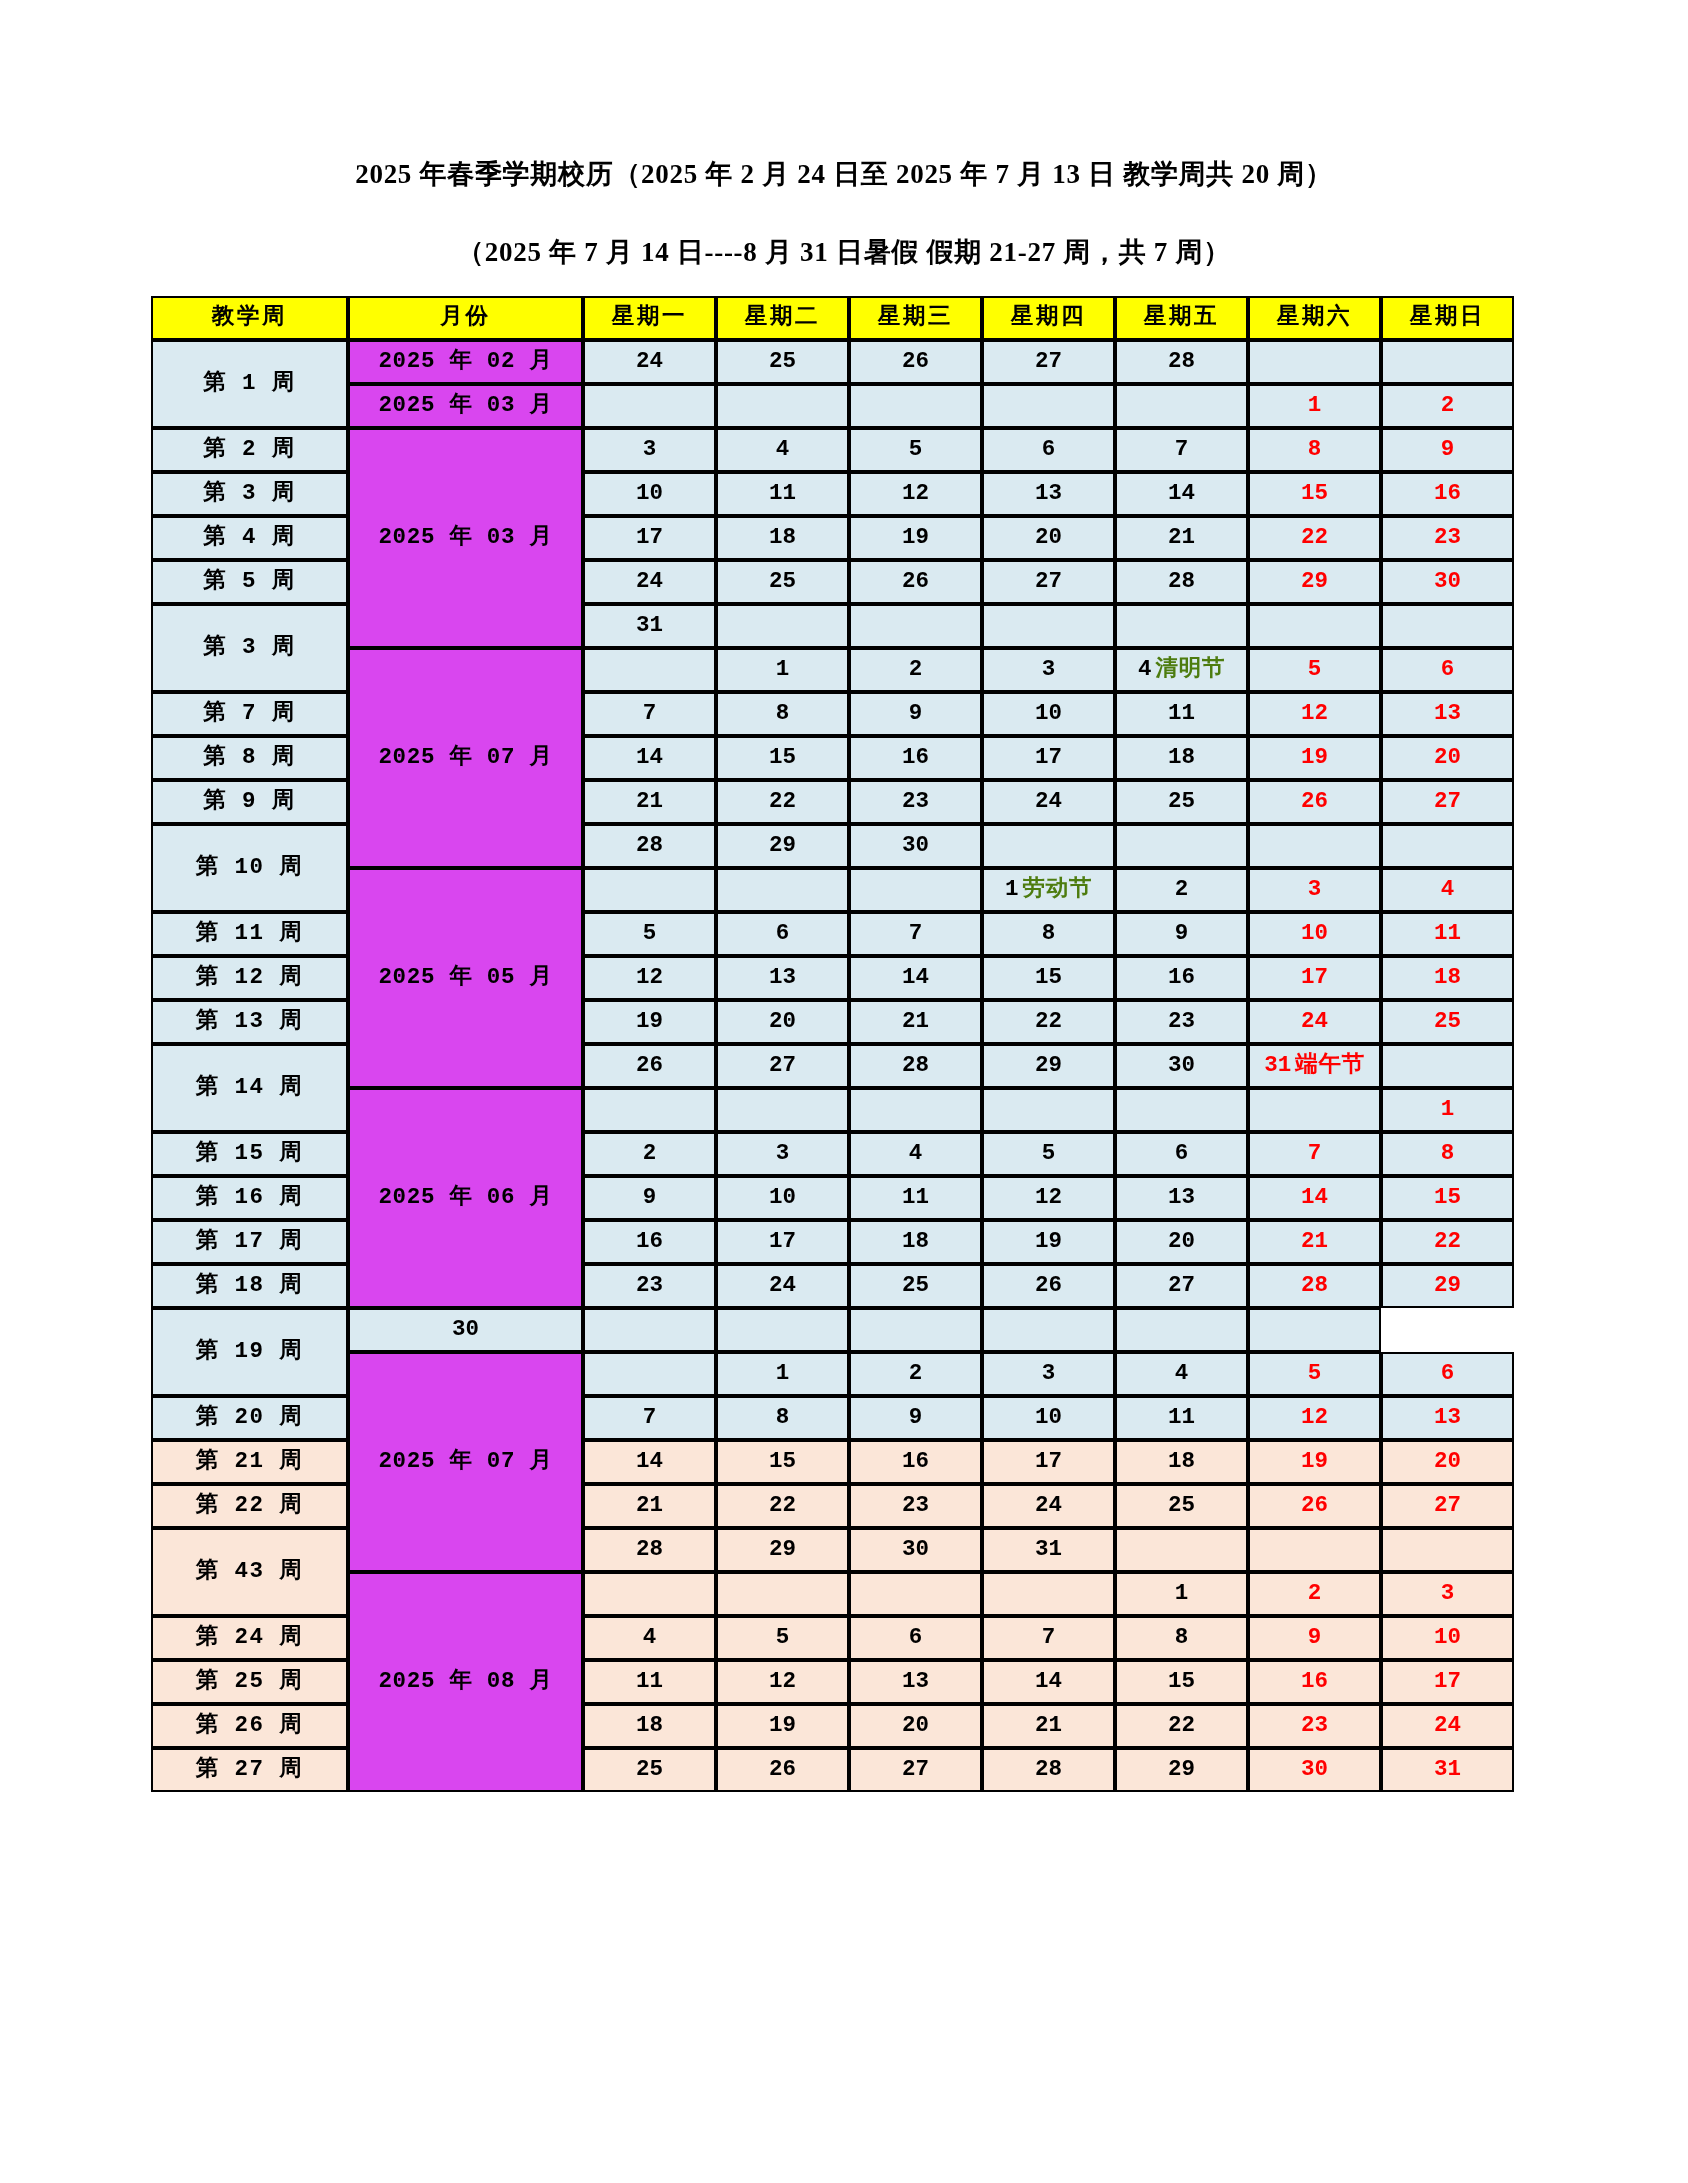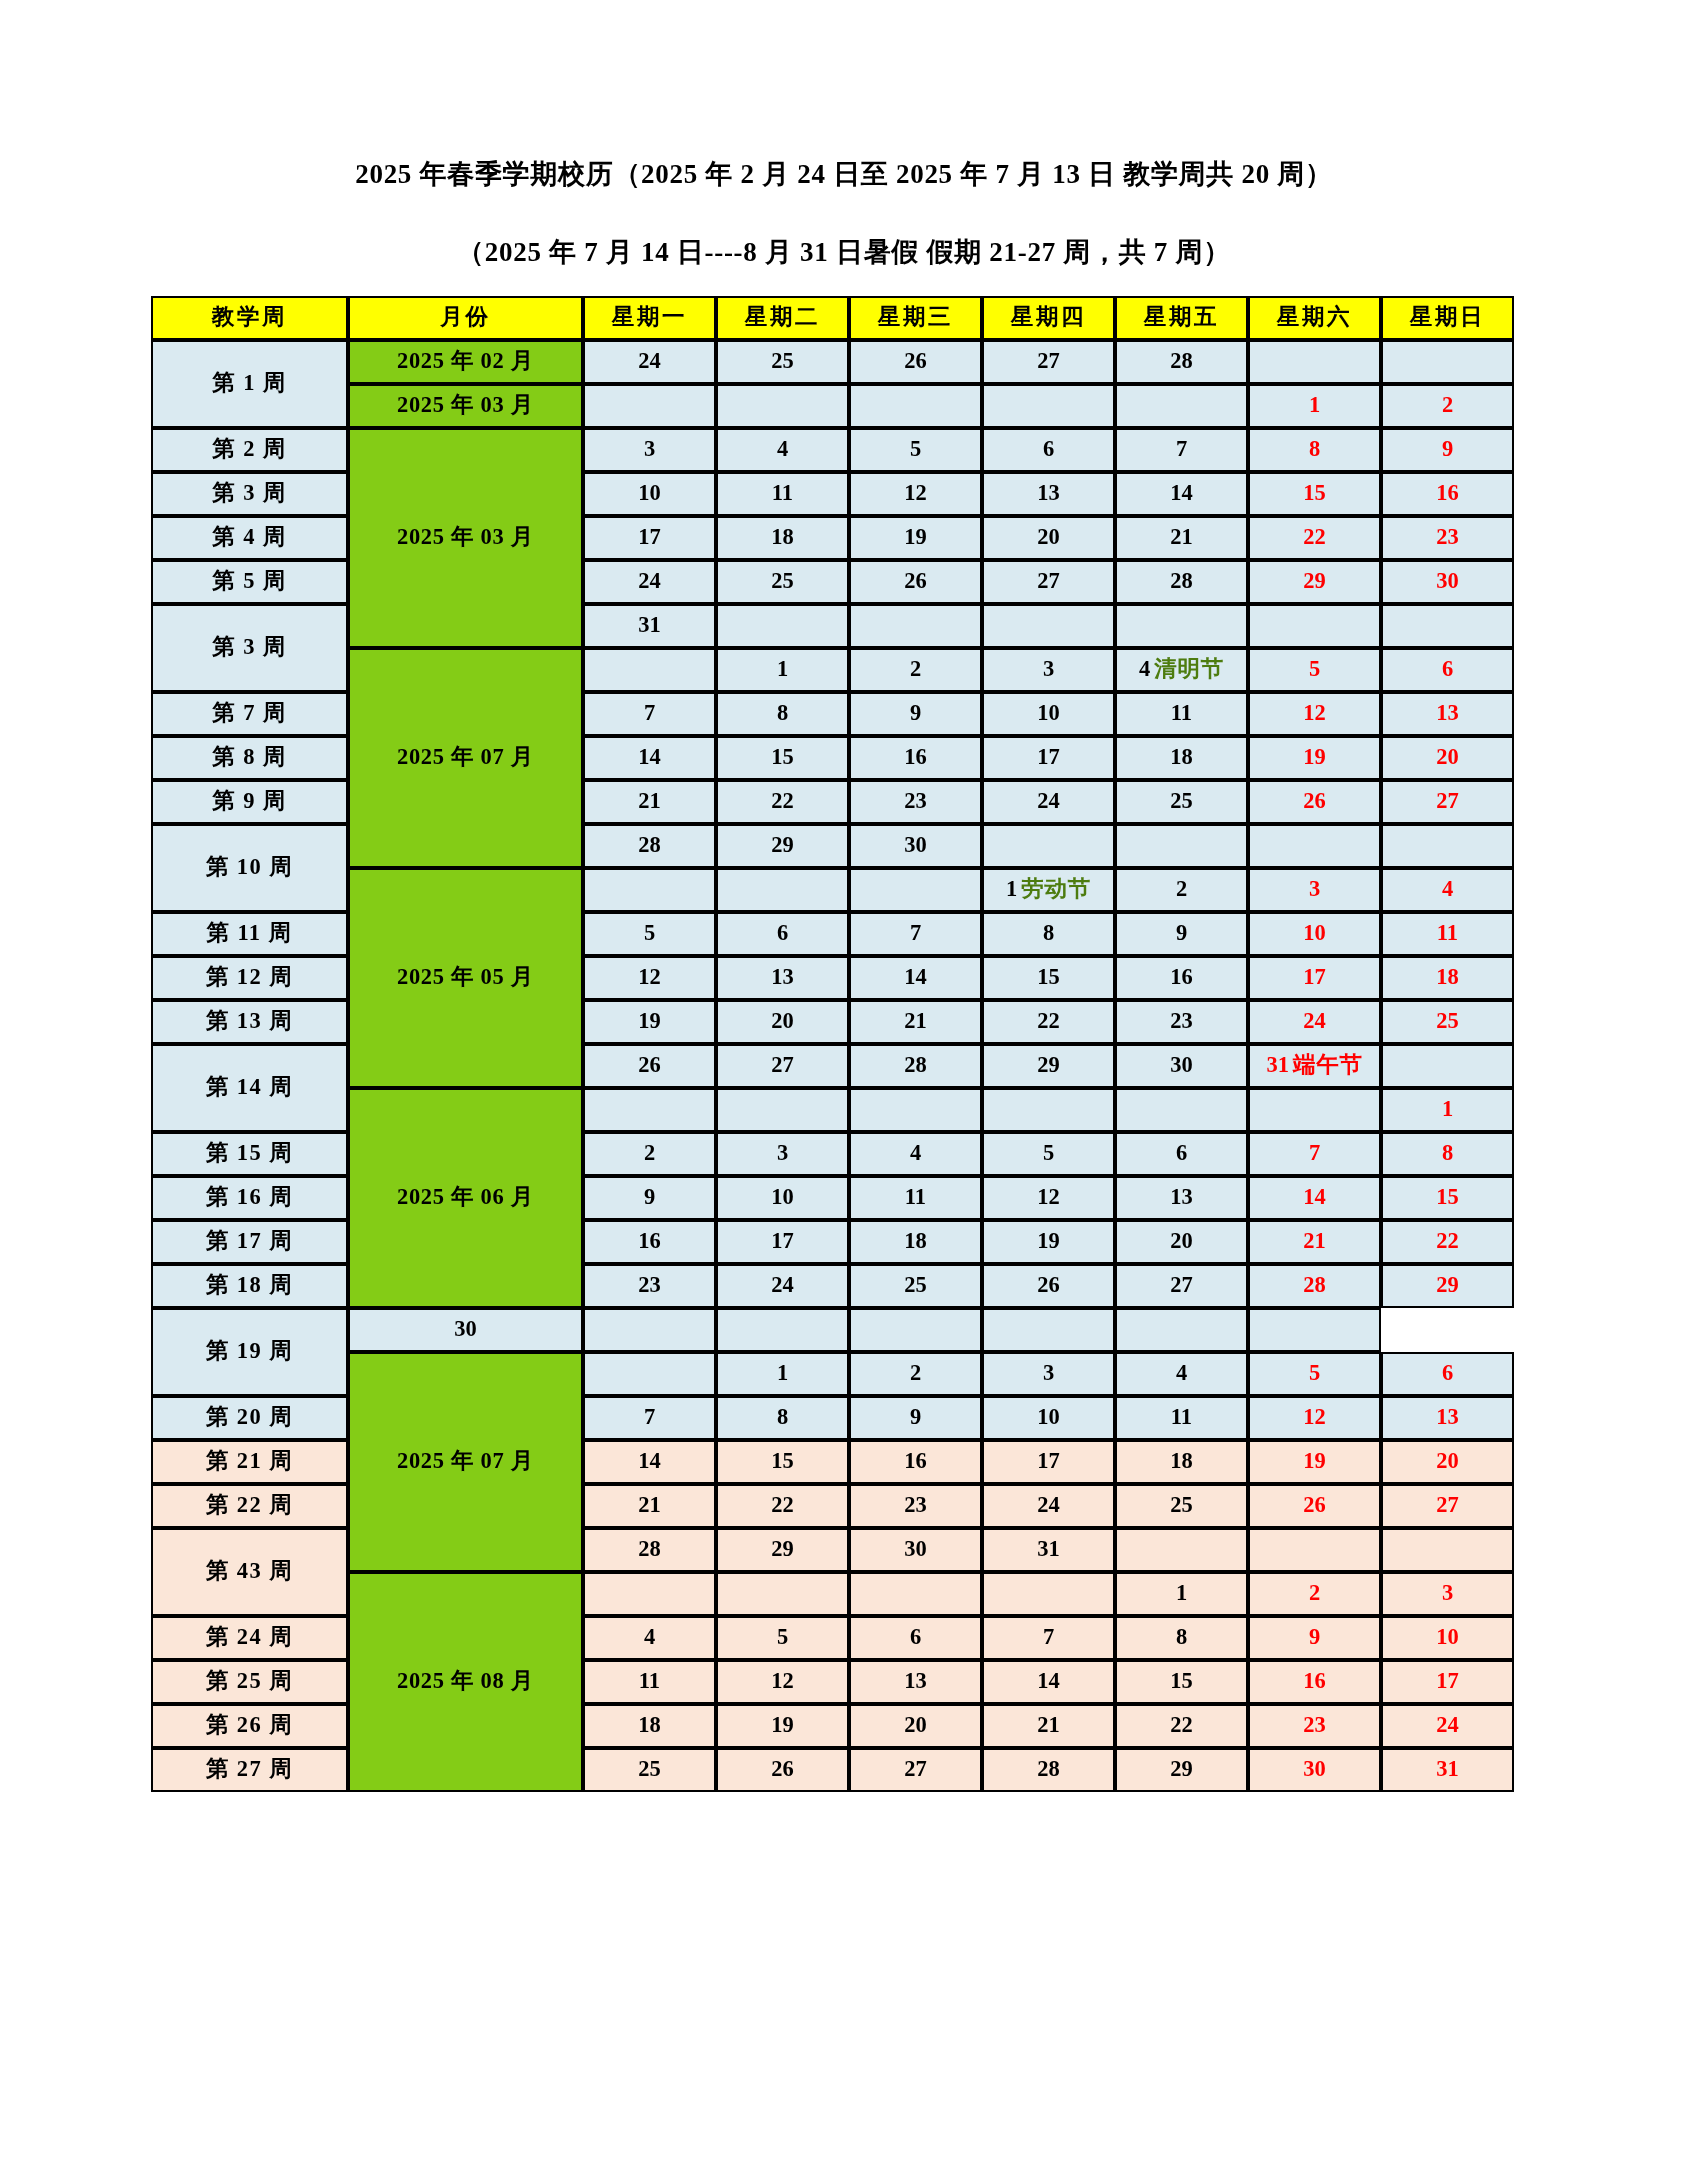--- a/index.html
+++ b/index.html
@@ -36,20 +36,21 @@
     font-weight: 700;
     letter-spacing: 0.7px;
     margin-top: 46px;
     line-height: 1.2;
   }
 
   .table-wrap {
     margin-top: 27px;
     padding-left: 151px;
     padding-right: 107px;
+    font-family: Liberation Mono, monospace;
   }
   table.cal {
     border-collapse: separate;
     border-spacing: 0;
     width: 1362px;
     table-layout: fixed;
     background: #ffffff;
   }
   table.cal td, table.cal th {
     border: 2px double #000000;
@@ -71,21 +72,21 @@
     background: #ffff00;
     height: 42px;
     font-size: 22.5px;
     letter-spacing: 2.7px;
   }
   td.week-cell {
     font-size: 22.5px;
     letter-spacing: 1.4px;
   }
   td.month-cell {
-    background: #84cc16;
+    background: #d946ef;
     font-size: 22.5px;
     letter-spacing: 0.7px;
   }
 
   
   tr.term td.week-cell,
   tr.term td.day-cell { background: #daeaf1; }
   
   tr.vac td.week-cell,
   tr.vac td.day-cell { background: #fbe6d8; }

